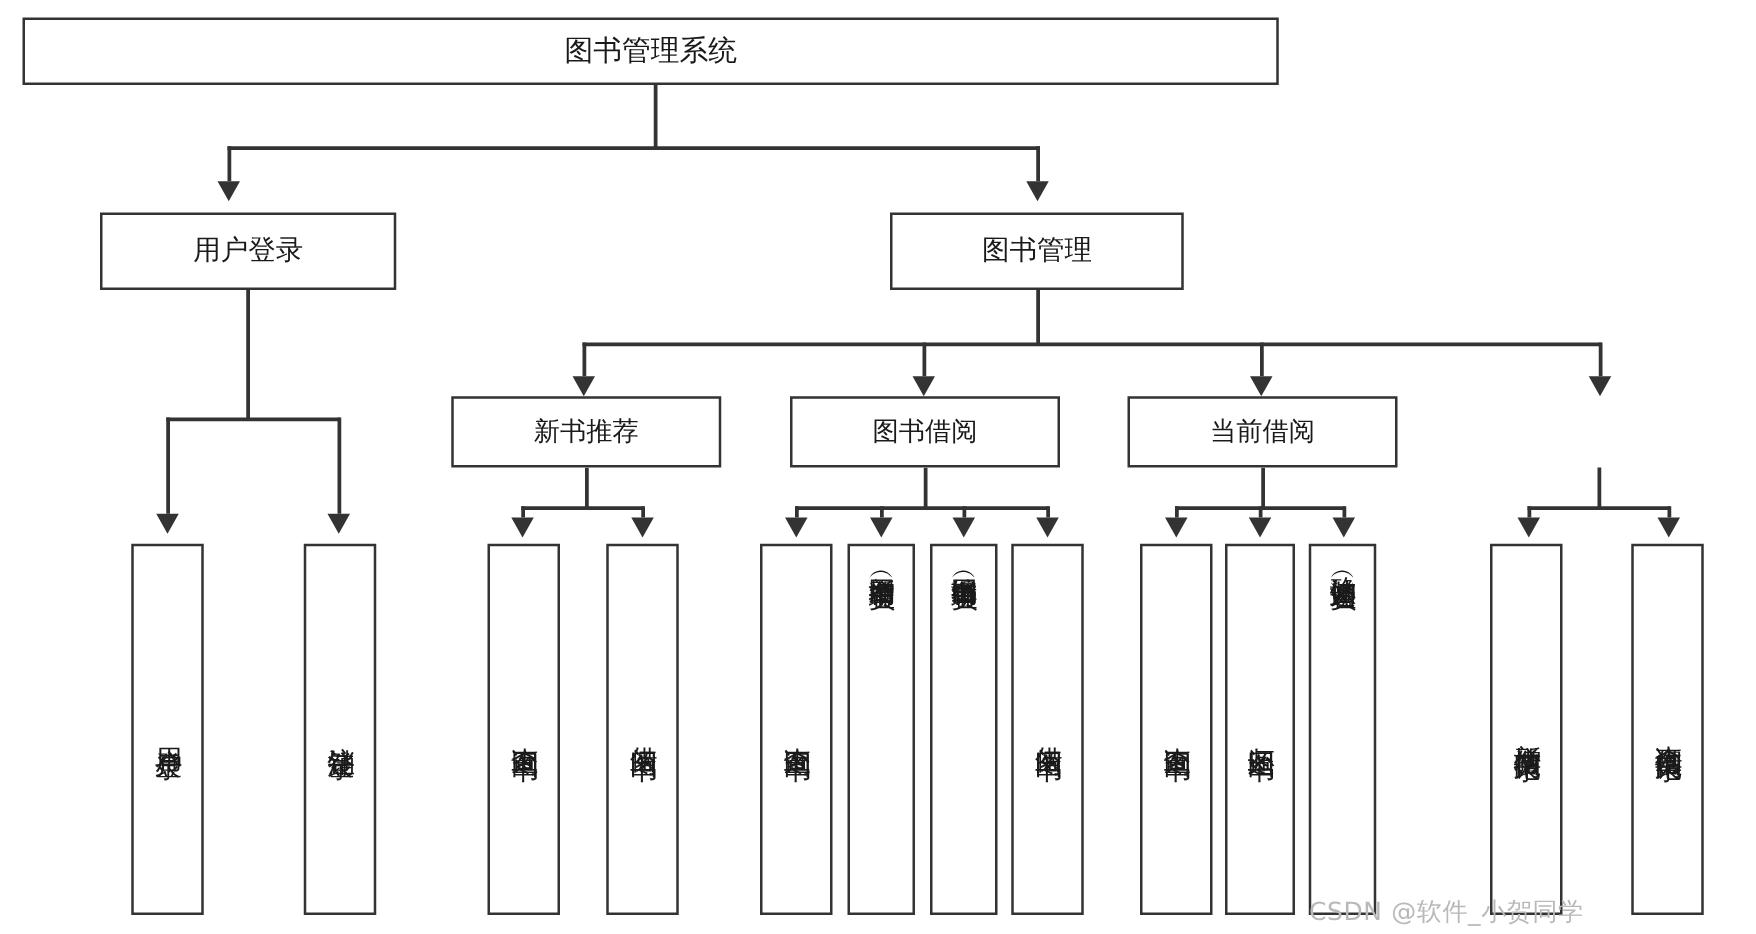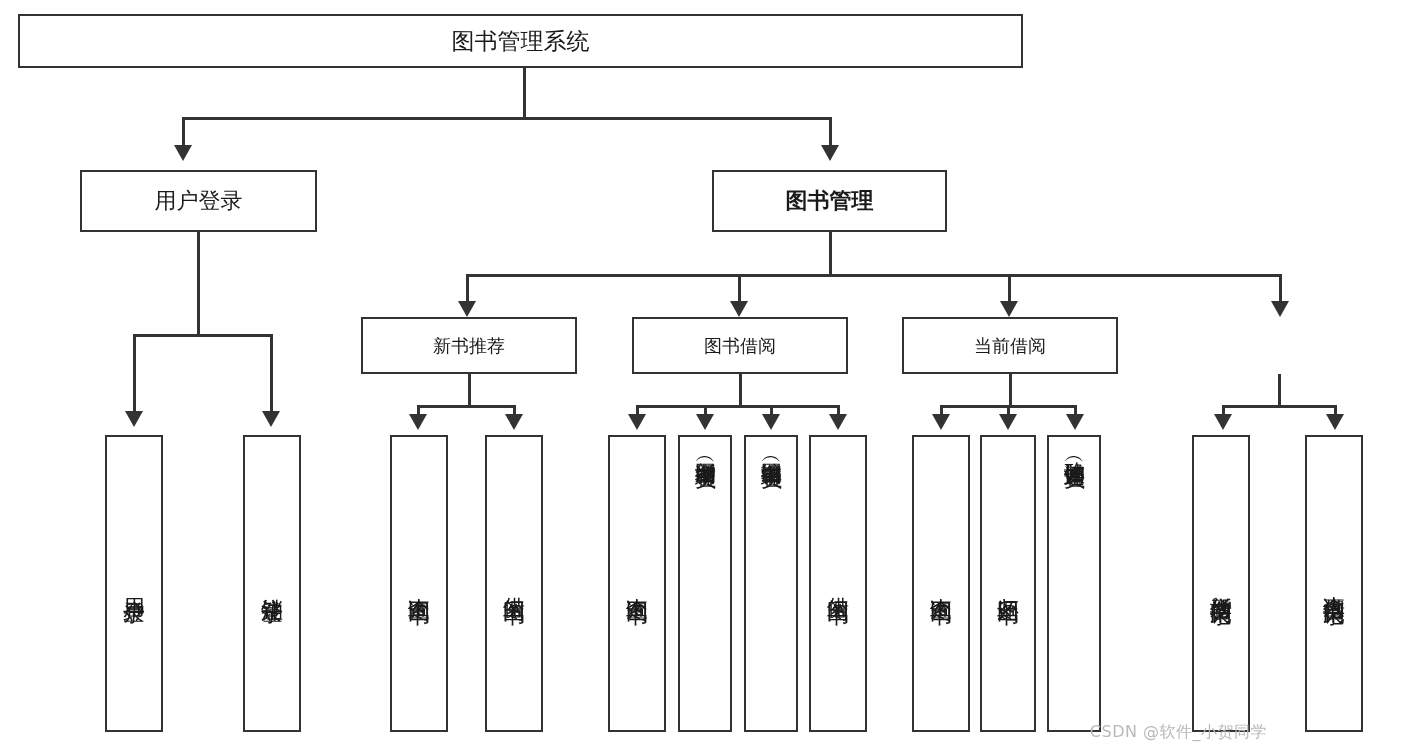--- a/index.html
+++ b/index.html
@@ -32,25 +32,25 @@
   }
 
   
   .node.root{left:18px;top:14px;width:1005px;height:54px;}
   .node.root .label{font-size:23px;}
 
   
   .node.lvl1{height:62px;}
   .node.lvl1 .label{font-size:22px;}
   #n-user-login{left:80px;top:170px;width:237px;}
-  #n-book-manage{left:712px;top:170px;width:235px;font-weight:bold;}
+  #n-book-manage{left:712px;top:170px;width:235px;}
 
   
   .node.lvl2{height:57px;width:216px;}
-  .node.lvl2 .label{font-size:18px;}
+  .node.lvl2 .label{font-size:21px;}
   #n-new-book{left:361px;top:317px;}
   #n-borrow{left:632px;top:317px;}
   #n-current{left:902px;top:317px;}
   #n-record{left:1171px;top:317px;}
 
   
   .node.leaf{
     top:435px;height:297px;
     align-items:flex-start;
     justify-content:center;
@@ -77,21 +77,21 @@
     width:0;height:0;
     border-left:9px solid transparent;
     border-right:9px solid transparent;
     border-top:16px solid #333333;
   }
 
   
   #watermark{
     position:absolute;
     right:6px;bottom:4px;
-    font-size:16px;
+    font-size:20px;
     color:#b9b9b9;
     letter-spacing:.5px;
     white-space:nowrap;
     pointer-events:none;
   }
 </style>
 </head>
 <body>
 
 <div id="diagram">

